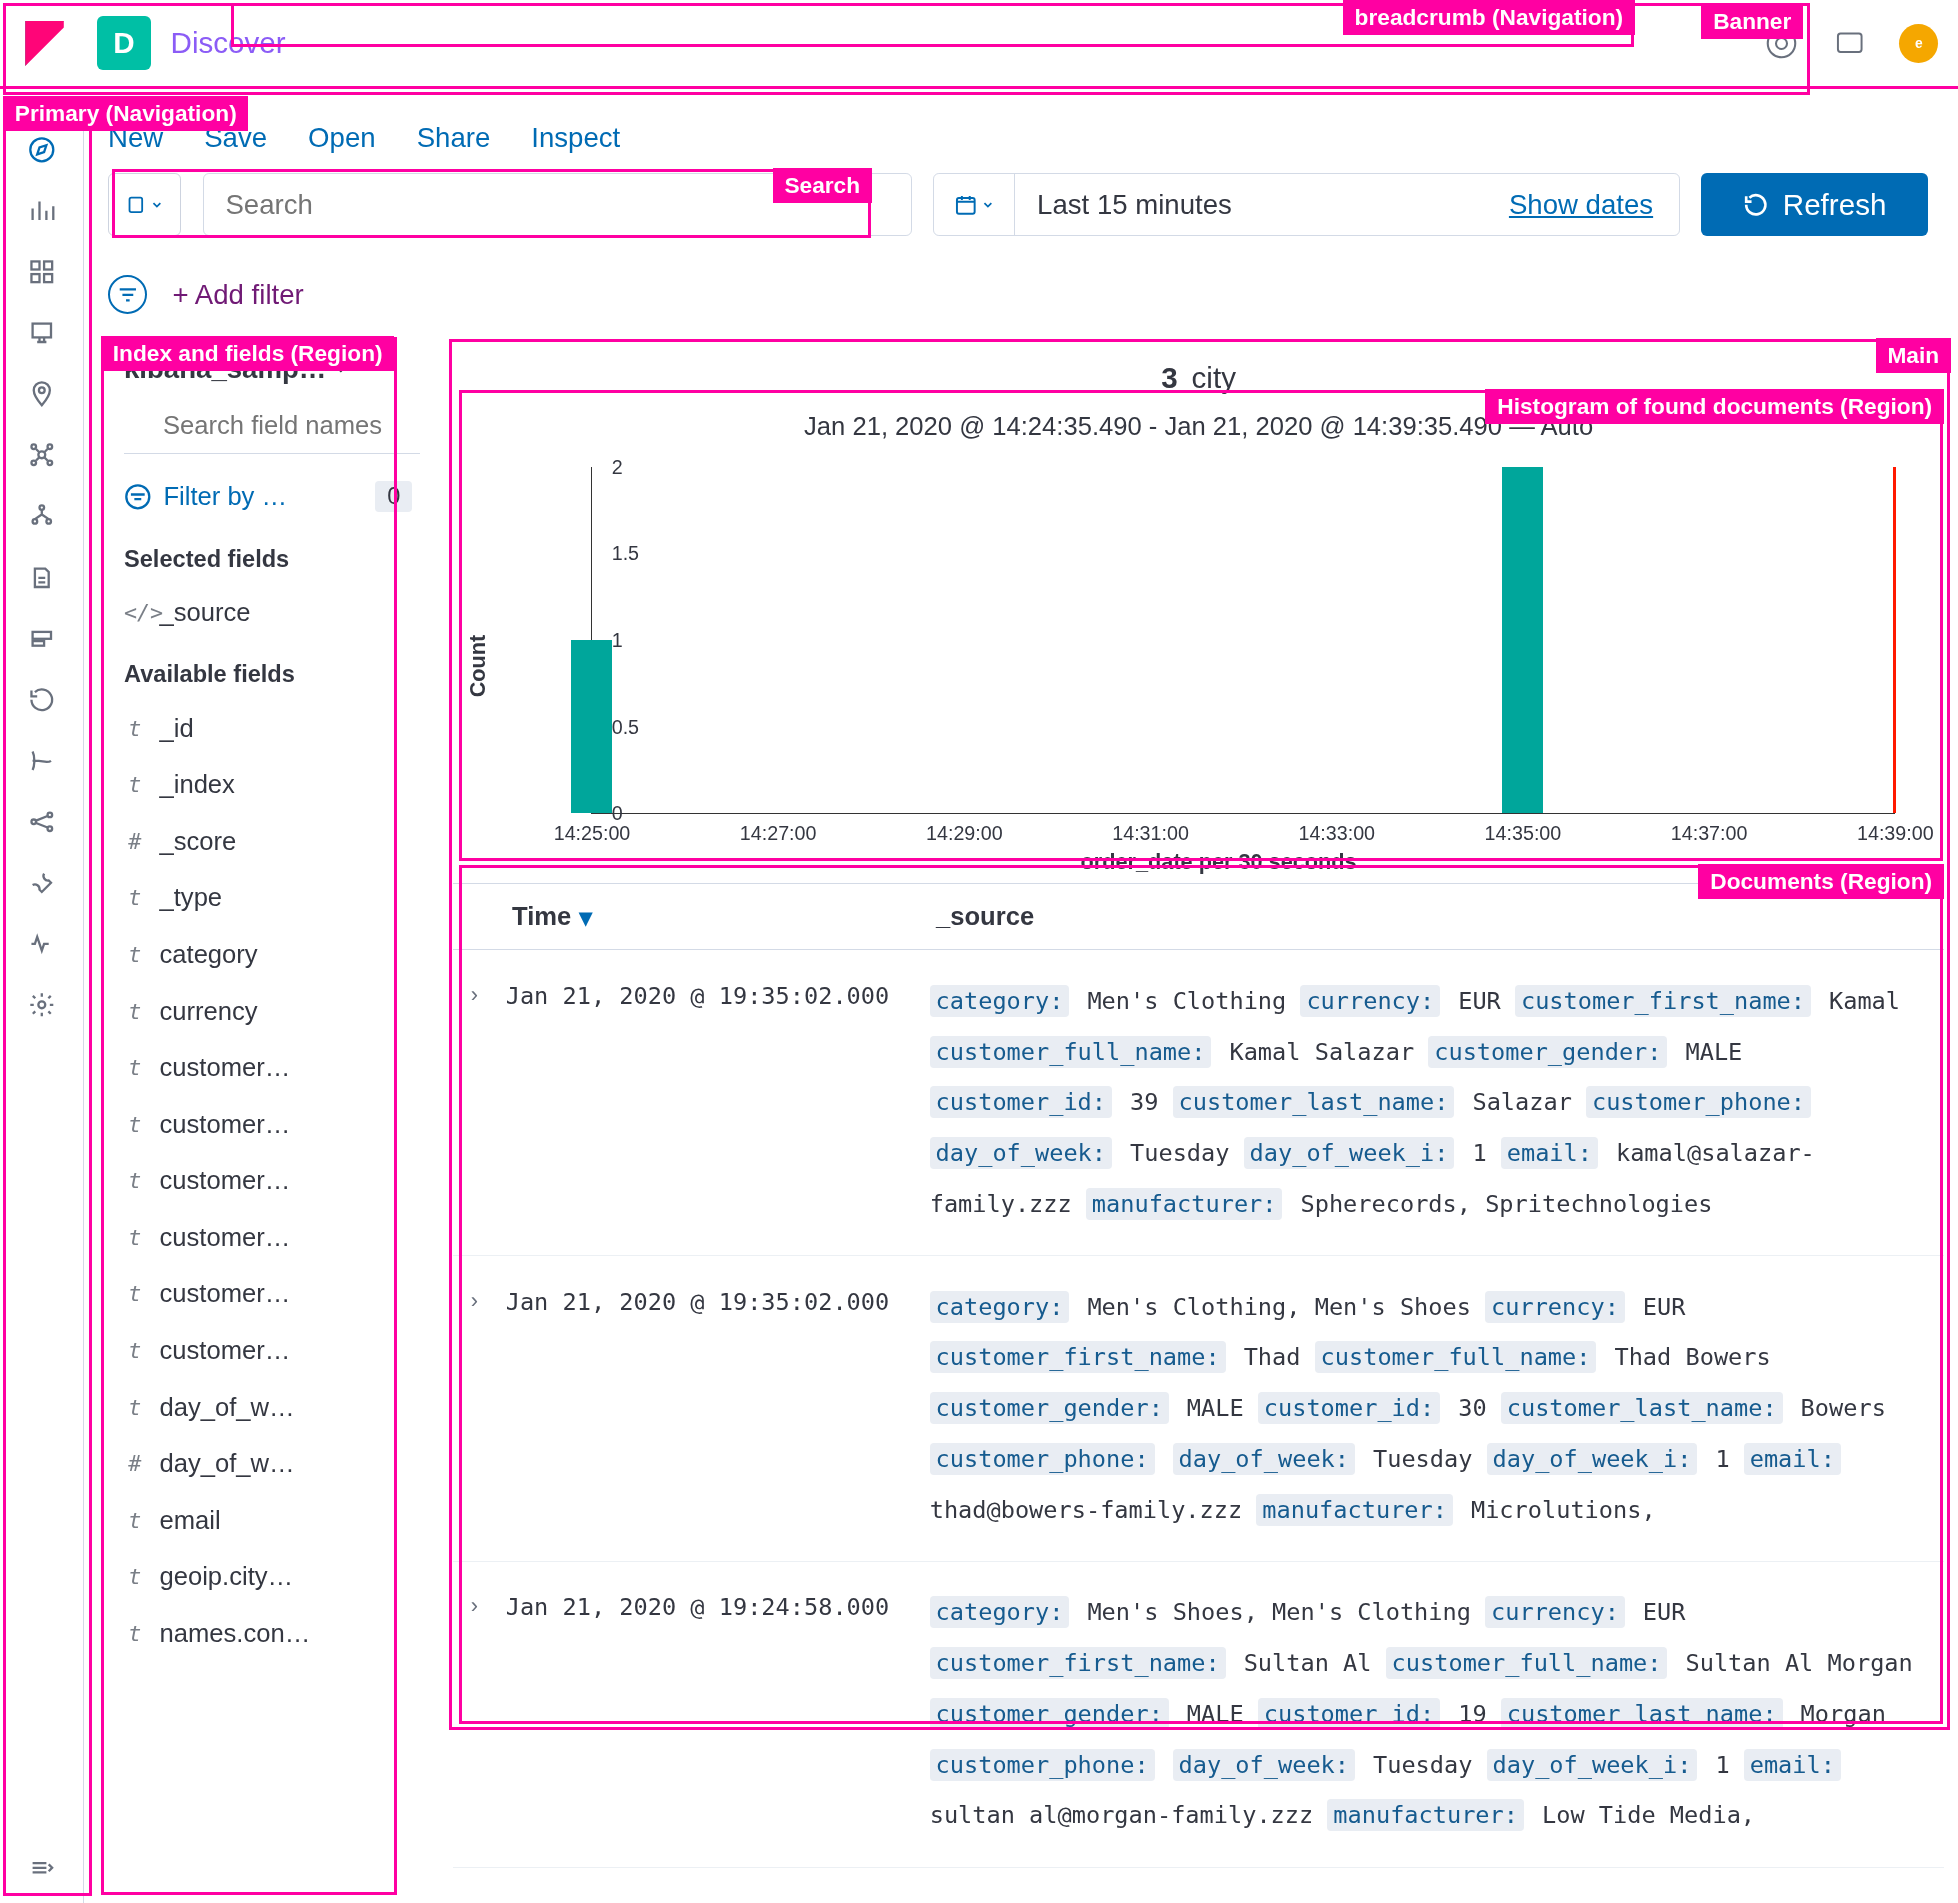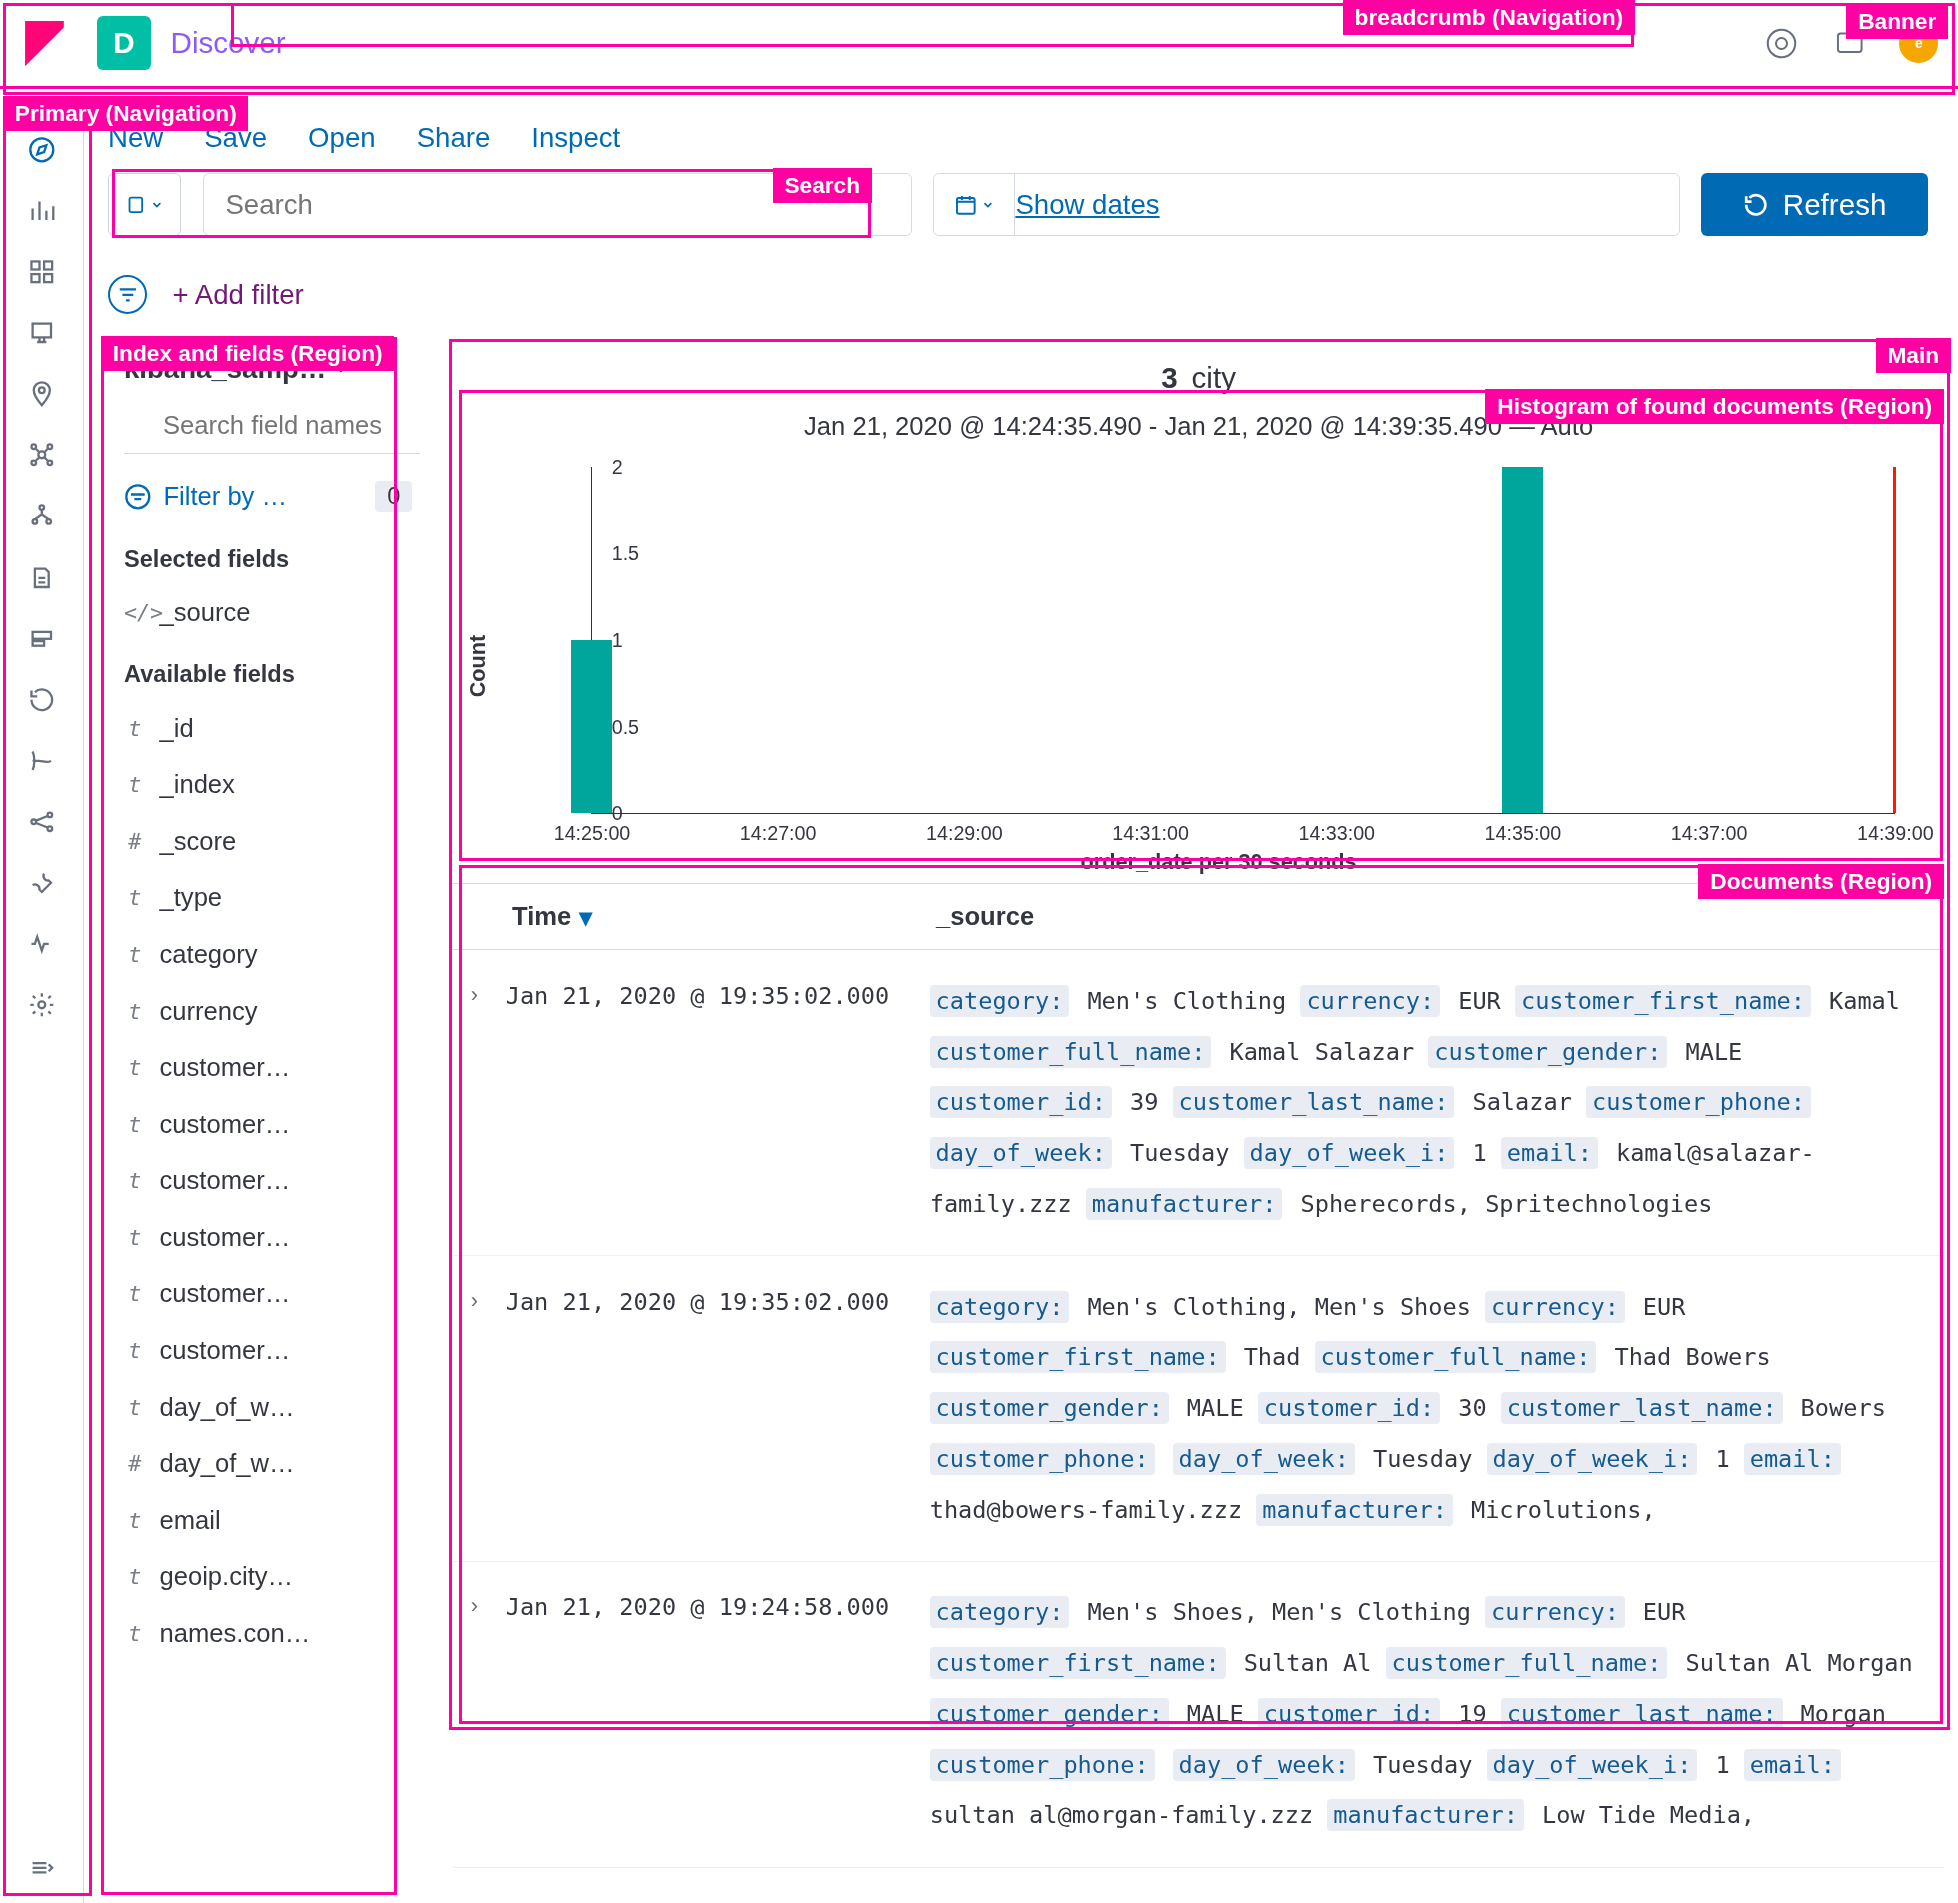--- a/index.html
+++ b/index.html
@@ -311,20 +311,21 @@
   <div class="daterange">
     <div class="cal-btn">
       <svg width="23.6" height="23.6" viewBox="0 0 24 24" fill="none" stroke="currentColor" stroke-width="2">
           <rect x="3" y="5" width="18" height="16" rx="2"></rect>
           <path d="M3 9h18M8 3v4M16 3v4"></path>
         </svg>
       <svg width="13.8" height="13.8" viewBox="0 0 24 24" fill="none" stroke="currentColor" stroke-width="3">
           <path d="M6 9l6 6 6-6"></path>
         </svg>
     </div>
+    <span class="range-text">Last 15 minutes</span>
     <span class="show-dates">Show dates</span>
   </div>
   <div class="refresh-btn">
     <svg width="25.6" height="25.6" viewBox="0 0 24 24" fill="none" stroke="currentColor" stroke-width="2.5">
         <path d="M3 12a9 9 0 1 0 3-6.7"></path>
         <path d="M3 4v5h5"></path>
       </svg>
     <span>Refresh</span>
   </div>
 </div>
@@ -489,21 +490,21 @@
         </div>
         <div class="doc-row">
           <div class="expand">›</div>
           <div class="time">Jan 21, 2020 @ 19:24:58.000</div>
           <div class="src"><span class="kv-key">category:</span> Men's Shoes, Men's Clothing  <span class="kv-key">currency:</span> EUR  <span class="kv-key">customer_first_name:</span> Sultan Al  <span class="kv-key">customer_full_name:</span> Sultan Al Morgan  <span class="kv-key">customer_gender:</span> MALE  <span class="kv-key">customer_id:</span> 19  <span class="kv-key">customer_last_name:</span> Morgan  <span class="kv-key">customer_phone:</span>   <span class="kv-key">day_of_week:</span> Tuesday  <span class="kv-key">day_of_week_i:</span> 1  <span class="kv-key">email:</span> sultan al@morgan-family.zzz  <span class="kv-key">manufacturer:</span> Low Tide Media,  </div>
         </div>
       </div>
   </div>
 </div>
 
-<div class="annotation" style="left:3px;top:3px;width:1952px;height:92px;text-align:center;">
+<div class="annotation" style="left:3px;top:3px;width:1807px;height:92px;text-align:center;">
   <span class="label" style="right:3.9px;top:-2px;">Banner</span>
 </div>
 <div class="annotation" style="left:231px;top:3.9px;width:1403px;height:43px;border-top:none;">
   <span class="label" style="right:-3.9px;top:-3.9px;margin-left:13px;">breadcrumb (Navigation)</span>
 </div>
 <div class="annotation" style="left:3px;top:97px;width:89px;height:1799px;">
   <span class="label" style="left:-3px;top:-3.9px;">Primary (Navigation)</span>
 </div>
 <div class="annotation" style="left:112px;top:169px;width:759px;height:69px;">
   <span class="label" style="right:-3.9px;top:-3.9px;">Search</span>

